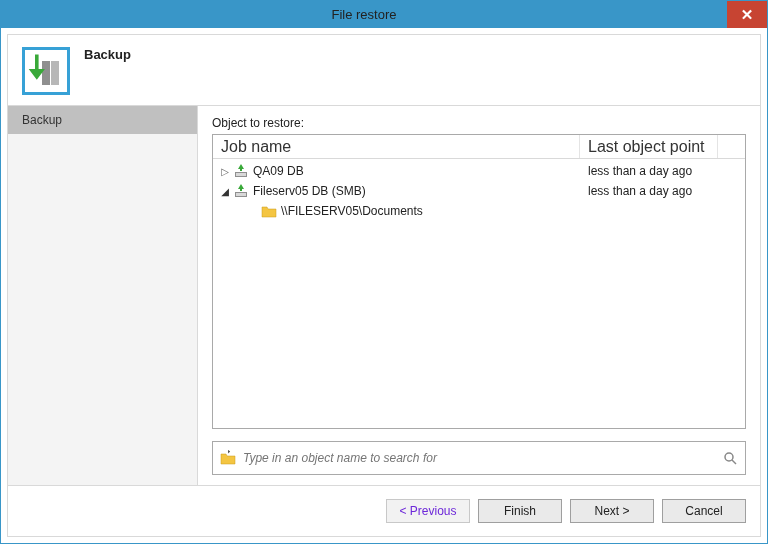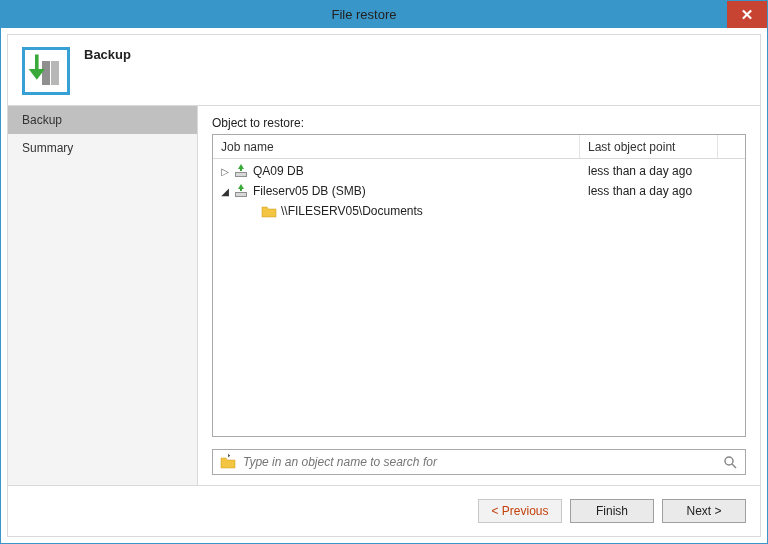--- a/index.html
+++ b/index.html
@@ -131,21 +131,21 @@
     display: flex;
     background: #fff;
     border-bottom: 1px solid #d9d9d9;
     height: 24px;
     align-items: stretch;
   }
   .tree-header .th {
     display: flex;
     align-items: center;
     padding: 0 8px;
-    font-size: 12px;
+    font-size: 16px;
     color: #333;
     border-right: 1px solid #e4e4e4;
   }
   .tree-header .th.col1 { flex: 0 0 367px; }
   .tree-header .th.col2 { flex: 0 0 138px; }
   .tree-header .th.col3 { flex: 1; border-right: none; }
   .tree-body {
     flex: 1;
     overflow: auto;
     padding-top: 2px;
@@ -179,21 +179,21 @@
   }
   .indent-0 { padding-left: 6px; }
   .indent-1 { padding-left: 34px; }
   
   .search-box {
     margin-top: 12px;
     height: 26px;
     border: 1px solid #a9a9a9;
     display: flex;
     align-items: center;
-    padding: 8px 6px;
+    padding: 16px 6px;
     background: #fff;
   }
   .search-box .search-icon-left {
     width: 18px;
     height: 18px;
     display: flex;
     align-items: center;
     justify-content: center;
     margin-right: 4px;
   }
@@ -229,21 +229,21 @@
     border: 1px solid #9f9f9f;
     background: #eaeaea;
     font-size: 12px;
     color: #222;
     display: flex;
     align-items: center;
     justify-content: center;
     cursor: pointer;
   }
   .btn.disabled {
-    color: #c2410c;
+    color: #6d28d9;
     border-color: #c8c8c8;
     background: #f2f2f2;
     cursor: default;
   }
 </style>
 </head>
 <body>
 
 <div class="window">
 
@@ -267,23 +267,20 @@
       <div class="header-text">
         <div class="heading">Backup</div>
       </div>
     </div>
 
     <div class="body-split">
 
       <div class="nav-col">
         <div class="nav-item selected">
           <span>Backup</span>
-        </div>
-        <div class="nav-item">
-          <span>Summary</span>
         </div>
       </div>
 
       <div class="main-col">
         <div class="main-label">Object to restore:</div>
 
         <div class="tree-container">
           <div class="tree-header">
             <div class="th col1">Job name</div>
             <div class="th col2">Last object point</div>
@@ -358,16 +355,19 @@
     <div class="footer">
       <div class="btn disabled">
         <span>&lt; Previous</span>
       </div>
       <div class="btn">
         <span>Finish</span>
       </div>
       <div class="btn">
         <span>Next &gt;</span>
       </div>
+      <div class="btn">
+        <span>Cancel</span>
+      </div>
     </div>
 
   </div>
 </div>
 
 </body></html>

